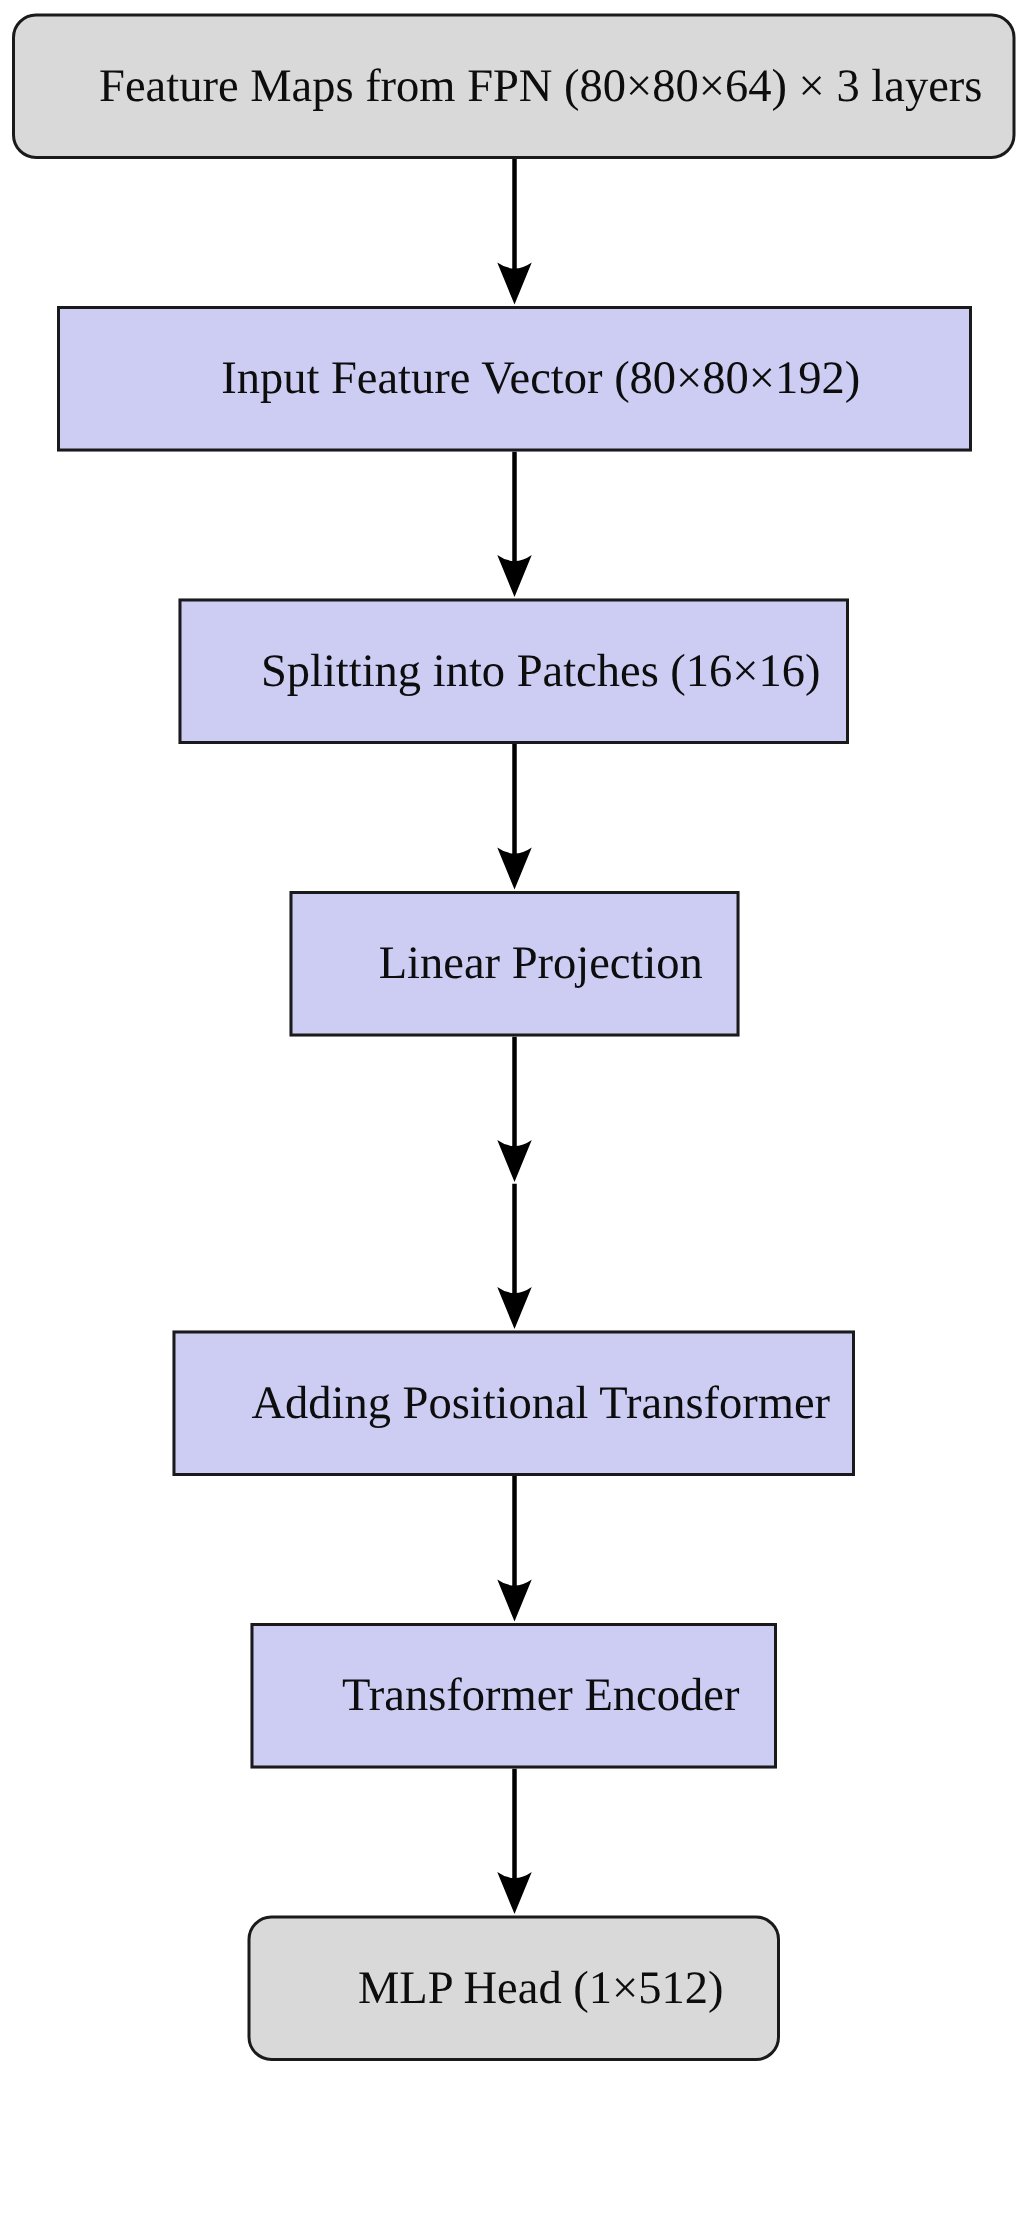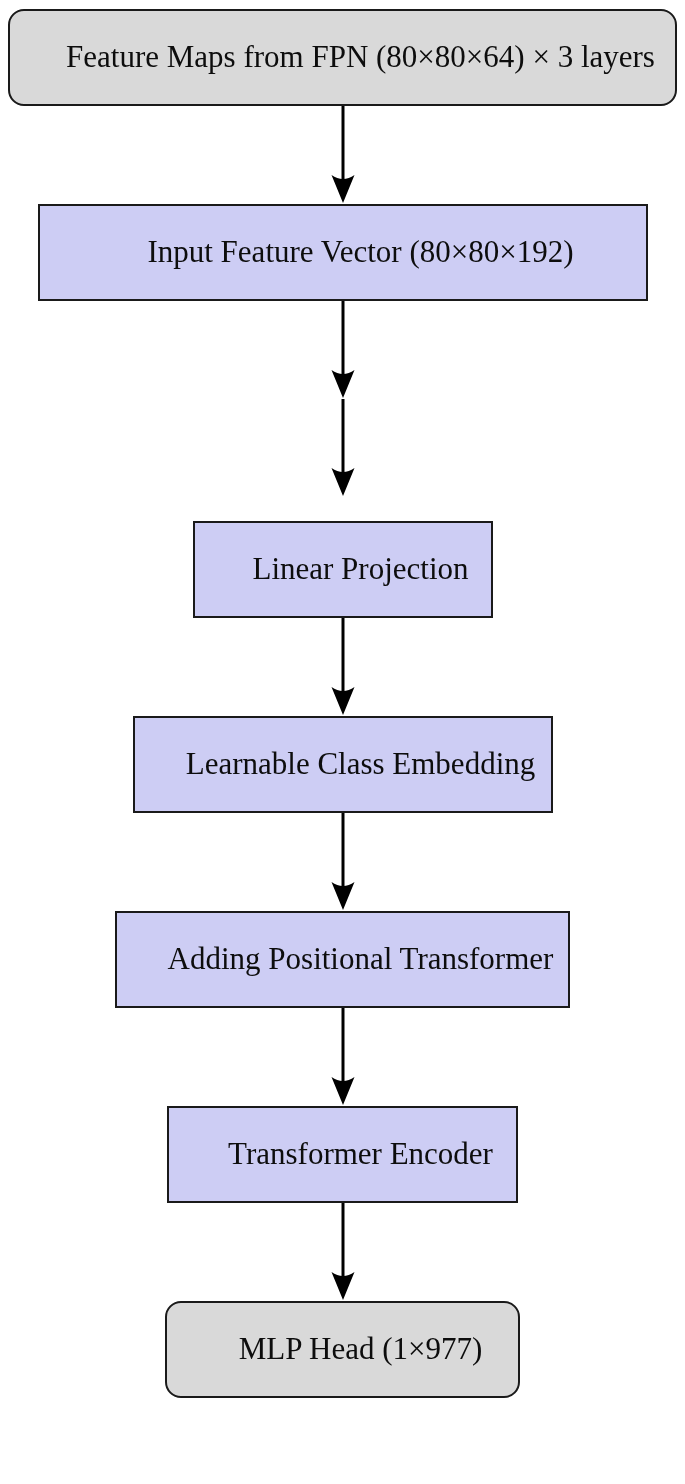--- a/index.html
+++ b/index.html
@@ -33,21 +33,21 @@
     white-space: nowrap;
     padding-left: 36px;
   }
   .node.terminal {
     background: var(--terminal-fill, #d9d9d9);
     border-radius: 16px;
   }
   .node-1 { width: 669px; }
   .node-2 { width: 610px; }
   .node-3 { width: 447px; }
-  .node-4 { width: 300px; margin-top: 24px; }
+  .node-4 { width: 300px; }
   .node-5 { width: 420px; }
   .node-6 { width: 455px; }
   .node-7 { width: 351px; }
   .node-8 { width: 355px; }
   .arrow {
     display: block;
     width: 28px;
     height: 98px;
     flex: 0 0 auto;
   }
@@ -68,38 +68,38 @@
 
   <div class="node node-2">
     <span>Input Feature Vector (80×80×192)</span>
   </div>
 
   <svg class="arrow" viewBox="0 0 28 98" aria-hidden="true">
     <line x1="14" y1="0" x2="14" y2="80" stroke="#000000" stroke-width="3"></line>
     <path d="M14 97 L2.5 69 Q14 77 25.5 69 Z" fill="#000000"></path>
   </svg>
 
+  <div class="node node-3">
+    <span>Splitting into Patches (16×16)</span>
+  </div>
 
   <svg class="arrow" viewBox="0 0 28 98" aria-hidden="true">
     <line x1="14" y1="0" x2="14" y2="80" stroke="#000000" stroke-width="3"></line>
     <path d="M14 97 L2.5 69 Q14 77 25.5 69 Z" fill="#000000"></path>
   </svg>
 
   <div class="node node-4">
     <span>Linear Projection</span>
   </div>
 
   <svg class="arrow" viewBox="0 0 28 98" aria-hidden="true">
     <line x1="14" y1="0" x2="14" y2="80" stroke="#000000" stroke-width="3"></line>
     <path d="M14 97 L2.5 69 Q14 77 25.5 69 Z" fill="#000000"></path>
   </svg>
 
-  <div class="node node-5">
-    <span>Learnable Class Embedding</span>
-  </div>
 
   <svg class="arrow" viewBox="0 0 28 98" aria-hidden="true">
     <line x1="14" y1="0" x2="14" y2="80" stroke="#000000" stroke-width="3"></line>
     <path d="M14 97 L2.5 69 Q14 77 25.5 69 Z" fill="#000000"></path>
   </svg>
 
   <div class="node node-6">
     <span>Adding Positional Transformer</span>
   </div>
 
@@ -111,16 +111,16 @@
   <div class="node node-7">
     <span>Transformer Encoder</span>
   </div>
 
   <svg class="arrow" viewBox="0 0 28 98" aria-hidden="true">
     <line x1="14" y1="0" x2="14" y2="80" stroke="#000000" stroke-width="3"></line>
     <path d="M14 97 L2.5 69 Q14 77 25.5 69 Z" fill="#000000"></path>
   </svg>
 
   <div class="node terminal node-8">
-    <span>MLP Head (1×977)</span>
+    <span>MLP Head (1×512)</span>
   </div>
 
 </div>
 
 </body></html>

